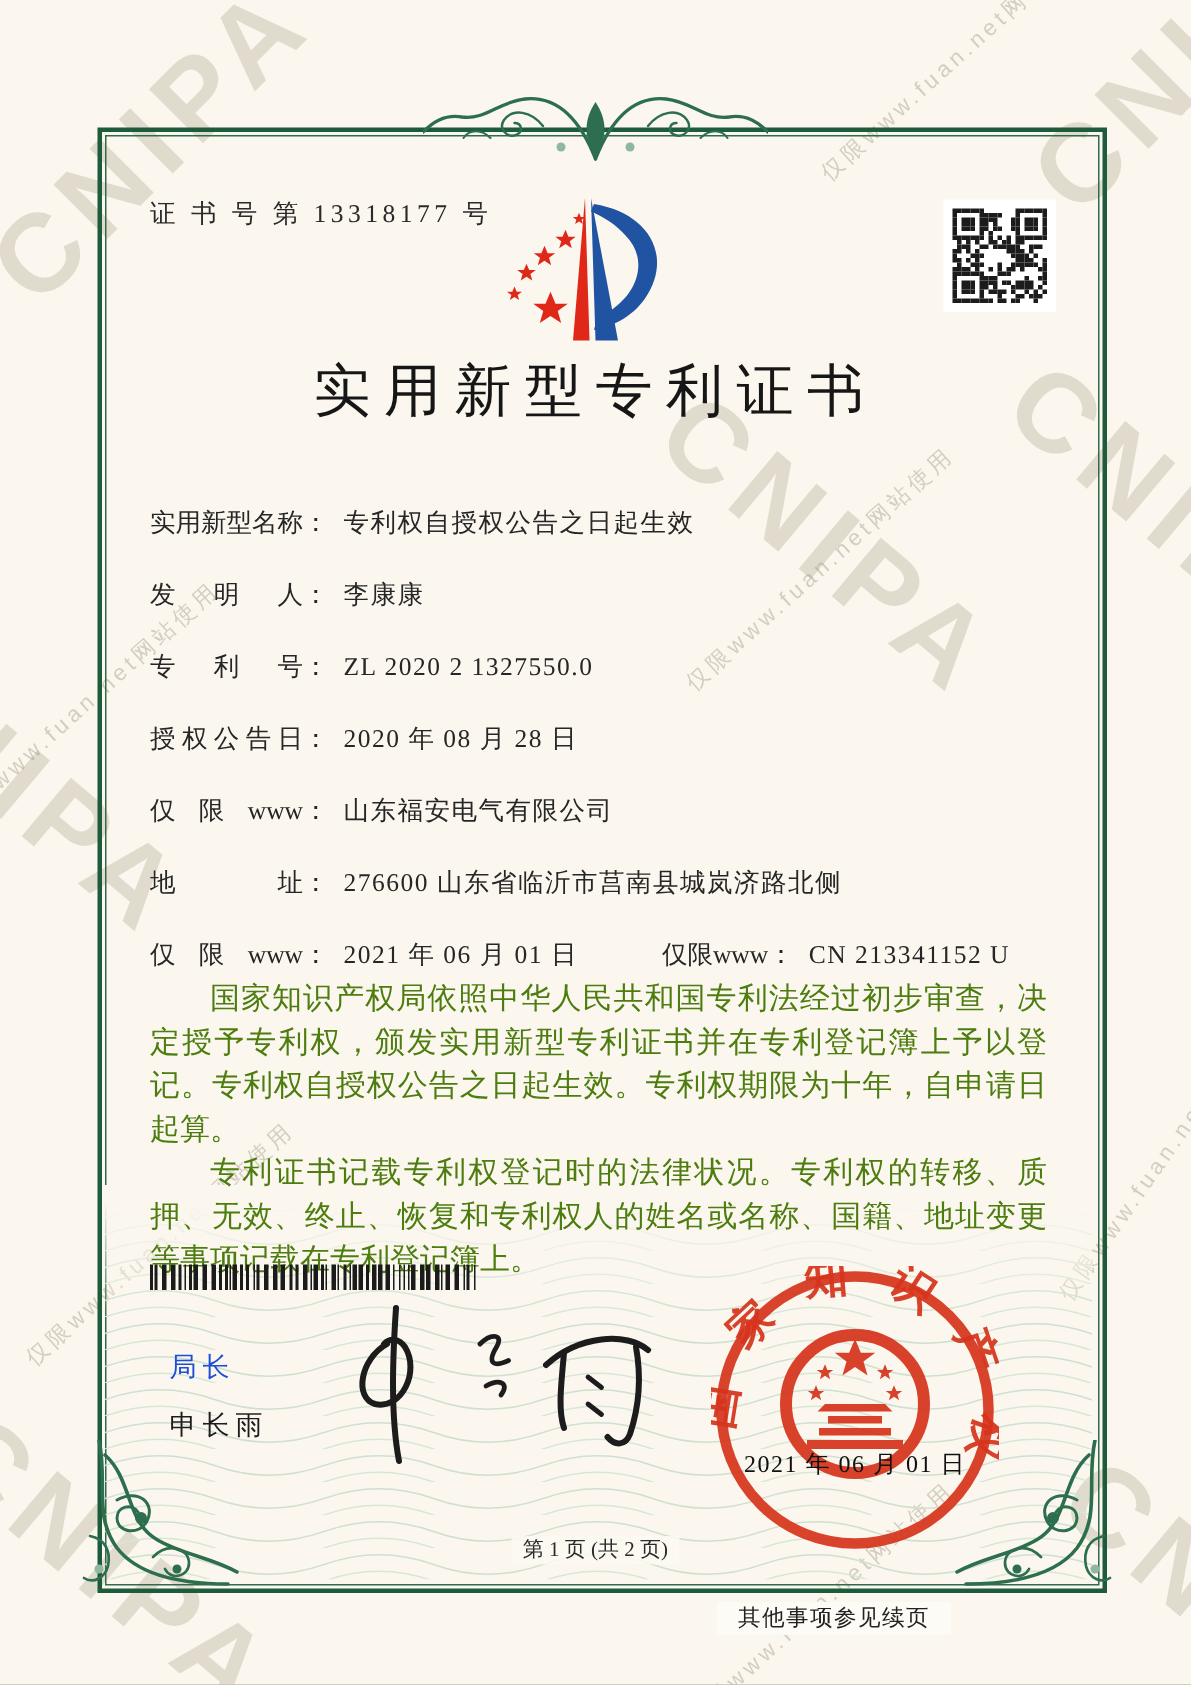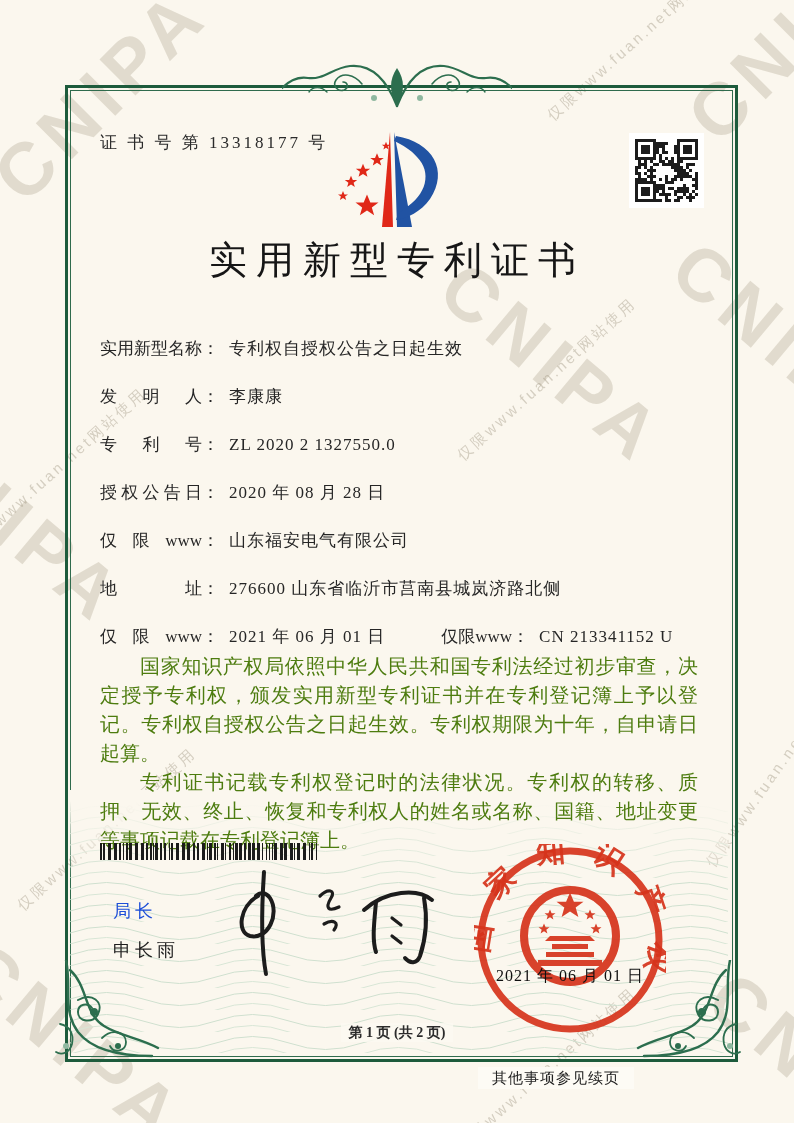--- a/index.html
+++ b/index.html
@@ -46,21 +46,21 @@
   .barcode{position:absolute;left:100px;top:843px;width:224px;height:17px;z-index:6;font-size:0;}
   .barcode i{display:inline-block;height:100%;background:#1b1b1b;}
   .sig-role{position:absolute;left:113px;top:899px;font-size:18px;letter-spacing:4px;color:#1d4ed8;z-index:6;}
   .sig-name{position:absolute;left:113px;top:938px;font-size:18px;letter-spacing:4px;color:#1d1d1d;z-index:6;}
   .sig-hand{position:absolute;left:228px;top:862px;z-index:6;}
   .seal{position:absolute;left:474px;top:844px;width:192px;height:192px;z-index:6;}
   .seal-date{position:absolute;left:470px;top:966px;width:200px;text-align:center;font-size:16px;letter-spacing:1px;color:#101010;z-index:7;}
 
   
   .page-no{position:absolute;left:0;top:1024px;width:794px;text-align:center;font-size:14px;color:#2b2b2b;z-index:6;}
-  .page-no span{background:rgba(252,249,241,0.85);padding:2px 8px;font-weight:bold;}
+  .page-no span{background:rgba(252,249,241,0.85);padding:2px 8px;}
   .cont-note{position:absolute;left:0;top:1069px;width:634px;text-align:right;font-size:15px;letter-spacing:1px;color:#222;z-index:6;}
   .cont-note span{background:#fdfbf5;padding:3px 14px;}
 </style>
 </head>
 <body>
 
 <div class="page">
 
   <div class="wm wm-brand" style="left:-32px;top:52px;transform:rotate(-45deg);">CNIPA</div>
   <div class="wm wm-brand" style="left:662px;top:-8px;transform:rotate(-45deg);">CNIPA</div>

